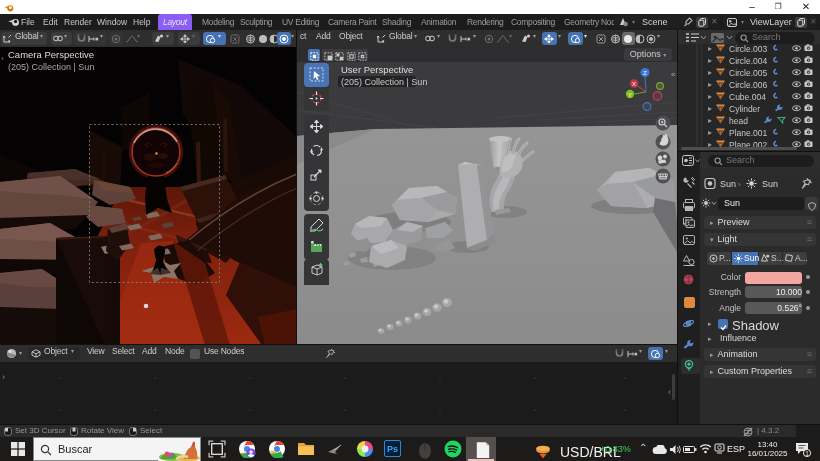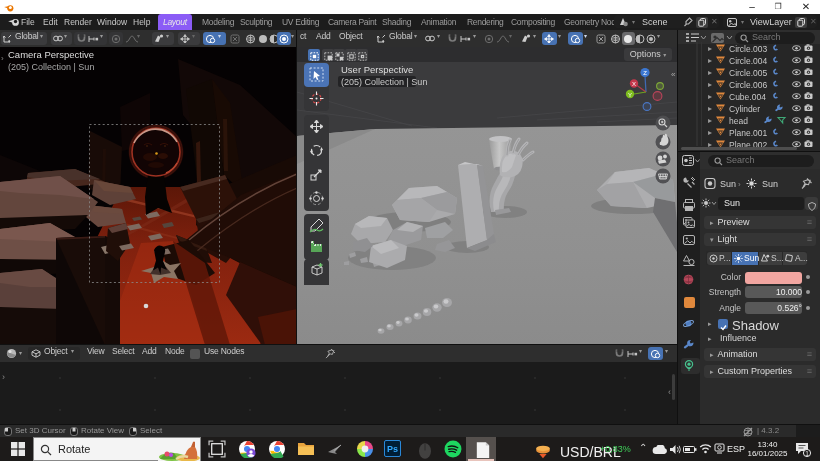--- a/index.html
+++ b/index.html
@@ -942,21 +942,21 @@
           <rect x="7.6" y="0" width="6.4" height="6.4"></rect>
           <rect x="0" y="7.6" width="6.4" height="6.4"></rect>
           <rect x="7.6" y="7.6" width="6.4" height="6.4"></rect>
         </g>
       </svg>
   <div class="abs" style="left:33px;top:0;width:168px;height:24px;background:#f4f4f4;border:1px solid #888;">
     <svg class="abs" style="left:6px;top:6px" width="12" height="12" viewBox="0 0 12 12">
           <circle cx="5" cy="5" r="3.6" fill="none" stroke="#333" stroke-width="1.2"></circle>
           <path d="M7.8 7.8 L11 11" stroke="#333" stroke-width="1.2"></path>
         </svg>
-    <span class="abs" style="left:24px;top:5px;color:#222;font-size:11px;">Rotate</span>
+    <span class="abs" style="left:24px;top:5px;color:#222;font-size:11px;">Buscar</span>
     <svg class="abs" style="left:124px;top:1px" width="42" height="22" viewBox="0 0 42 22">
       <rect width="42" height="22" fill="#f4f4f4"></rect>
       <ellipse cx="14" cy="18" rx="13" ry="4" fill="#7dc242"></ellipse>
       <ellipse cx="30" cy="19" rx="12" ry="3.5" fill="#e8b84a"></ellipse>
       <path d="M26 20 Q28 10 33 8 L37 8 Q40 12 39 20 Z" fill="#d4703a"></path>
       <path d="M33 8 L35 3 Q36 2 37 3 L37 8 Z" fill="#c25f30"></path>
       <path d="M2 20 Q8 12 16 14 L20 20 Z" fill="#5a9e30"></path>
       <circle cx="9" cy="15" r="2.5" fill="#e84a6a"></circle>
           <circle cx="13" cy="16" r="2" fill="#b84ae8"></circle>
       <path d="M18 20 Q24 16 30 18" stroke="#e8d8a0" stroke-width="2.5" fill="none"></path>

